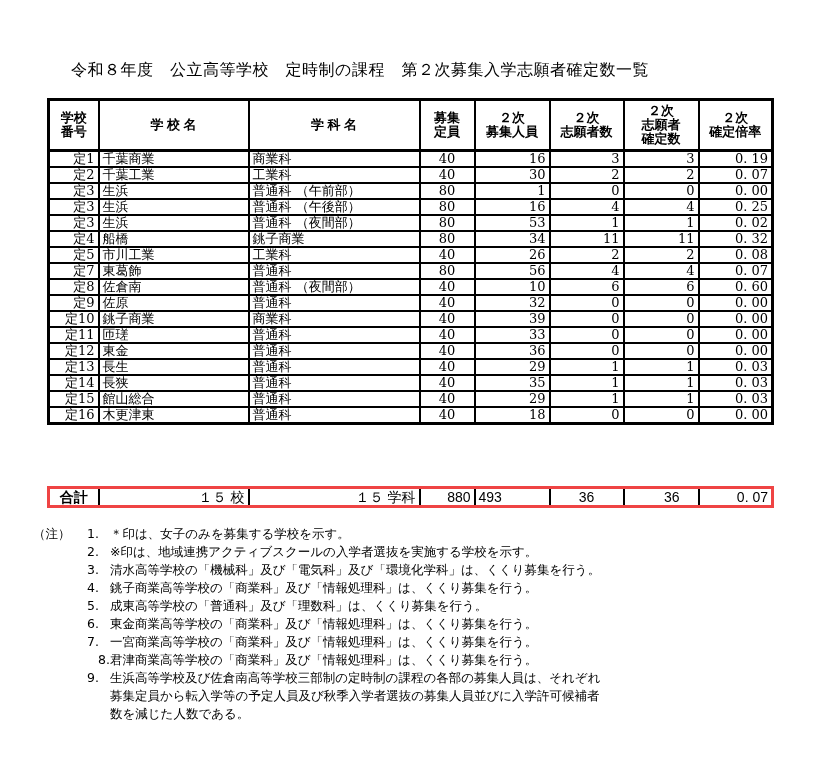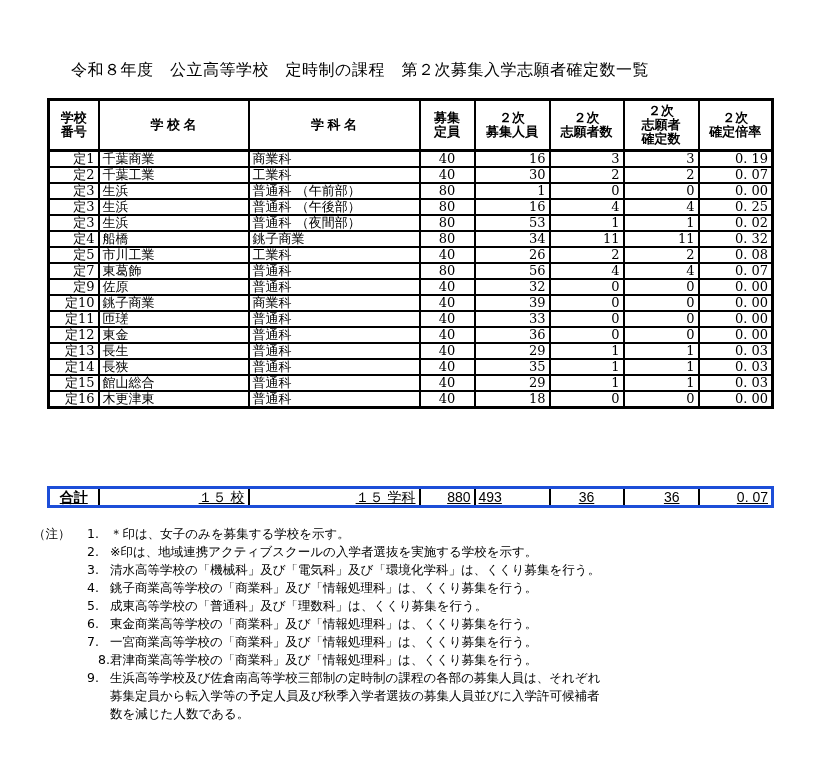--- a/index.html
+++ b/index.html
@@ -4,21 +4,21 @@
 <style>
   html, body { margin: 0; padding: 0; background: #ffffff; }
   body { width: 822px; height: 774px; position: relative; overflow: hidden; color: #000; font-family: "DejaVu Sans", sans-serif; }
   .title { position: absolute; left: 0; width: 720px; top: 60px; text-align: center; font-size: 16px; letter-spacing: 0.5px; font-family: "DejaVu Sans", sans-serif; }
   table { border-collapse: collapse; position: absolute; left: 47px; table-layout: fixed; }
   #main-table { top: 98px; border: 3px solid #000; }
   #main-table th { border: 2px solid #000; border-bottom: 3px solid #000; font-weight: bold; font-size: 13px; line-height: 14px; padding: 0; height: 48px; font-family: Liberation Sans, sans-serif; }
   #main-table td { border: 2px solid #000; height: 14px; padding: 0 3px; font-size: 13px; line-height: 14px; font-family: "DejaVu Serif", serif; white-space: nowrap; overflow: hidden; }
   td.num { text-align: right; }
   td.name { text-align: left; }
-  #total-table { top: 486px; border: 3px solid #1d4ed8; text-decoration: underline; }
+  #total-table { top: 486px; border: 3px solid #ef4444; }
   #total-table td { border: 2px solid #000; height: 16px; padding: 0 3px; font-size: 14px; line-height: 16px; font-family: "Liberation Sans", sans-serif; white-space: nowrap; }
   #total-table td.label { text-align: center; font-weight: bold; }
   .notes { position: absolute; left: 33px; top: 525px; font-size: 12.5px; line-height: 18px; font-family: "DejaVu Sans", sans-serif; }
   .note-head { position: absolute; left: 0; top: 0; }
   .note-line { position: absolute; left: 54px; white-space: nowrap; }
   .note-num { display: inline-block; width: 23px; }
   .note-text { display: inline-block; vertical-align: top; }
 </style>
 </head>
 <body>
@@ -121,20 +121,30 @@
       </tr>
       <tr>
         <td class="num">定7</td>
         <td class="name">東葛飾</td>
         <td class="name">普通科</td>
         <td class="num" style="text-align: center;">80</td>
         <td class="num">56</td>
         <td class="num">4</td>
         <td class="num">4</td>
         <td class="num">0. 07</td>
+      </tr>
+      <tr>
+        <td class="num">定8</td>
+        <td class="name">佐倉南</td>
+        <td class="name">普通科 （夜間部）</td>
+        <td class="num" style="text-align: center;">40</td>
+        <td class="num">10</td>
+        <td class="num">6</td>
+        <td class="num">6</td>
+        <td class="num">0. 60</td>
       </tr>
       <tr>
         <td class="num">定9</td>
         <td class="name">佐原</td>
         <td class="name">普通科</td>
         <td class="num" style="text-align: center;">40</td>
         <td class="num">32</td>
         <td class="num">0</td>
         <td class="num">0</td>
         <td class="num">0. 00</td>

